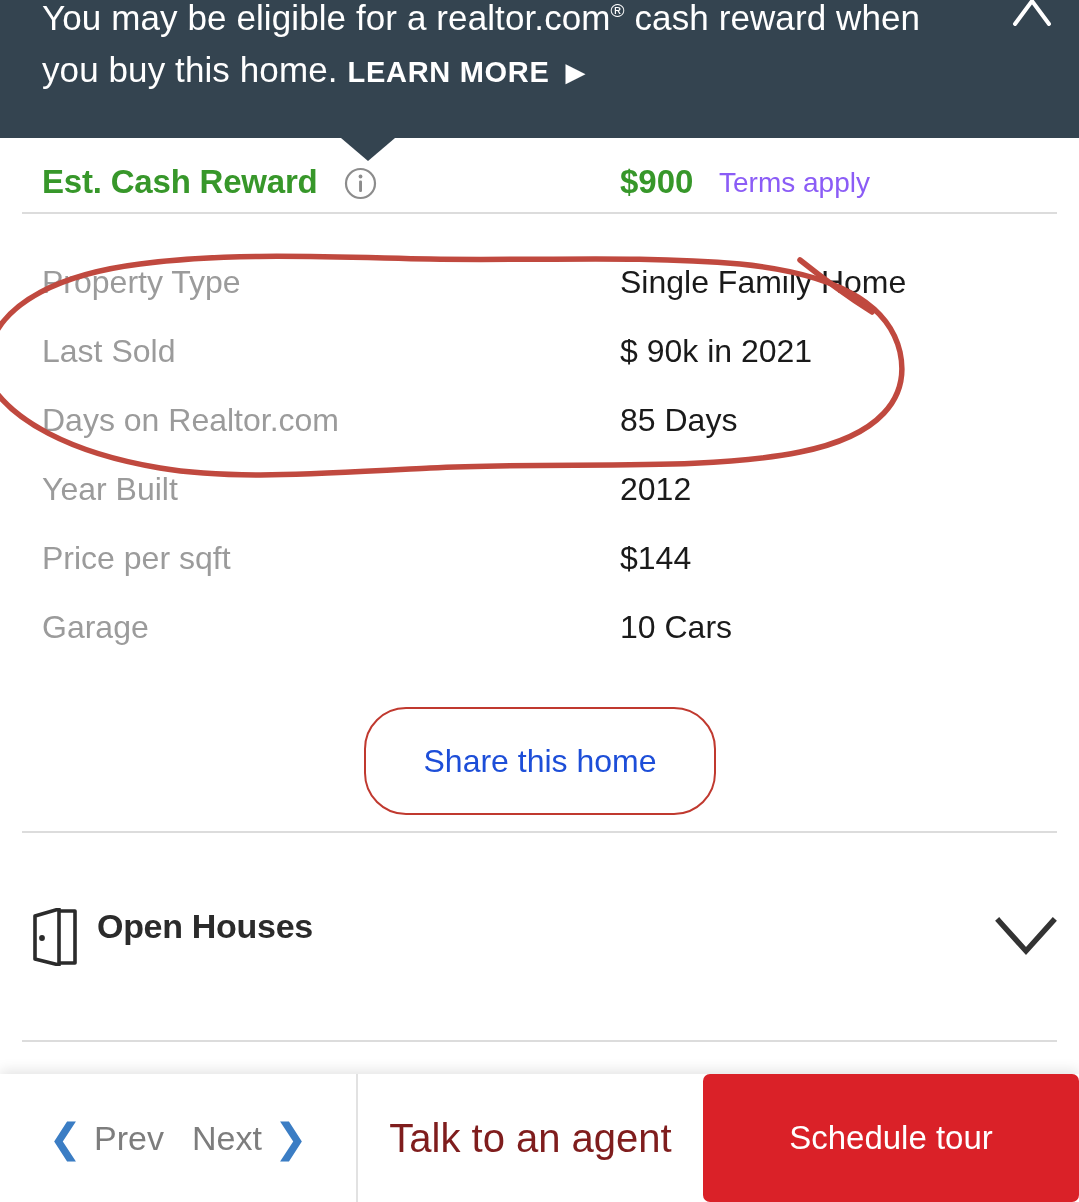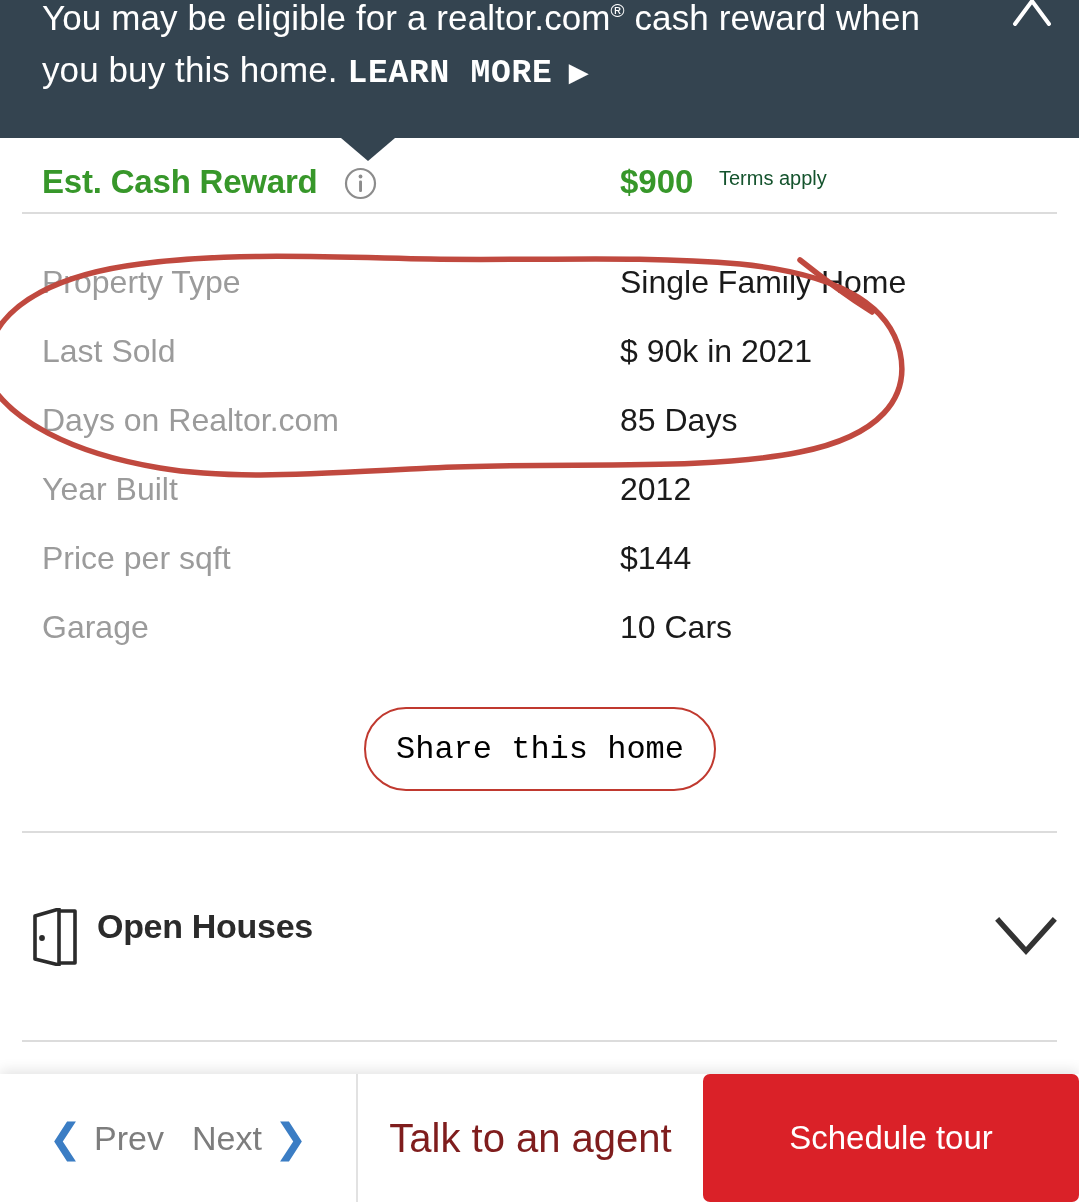--- a/index.html
+++ b/index.html
@@ -38,24 +38,23 @@
     letter-spacing: 0.1px;
     color: #ffffff;
   }
   .promo-reg {
     font-size: 19px;
     vertical-align: super;
     line-height: 0;
   }
   .promo-learn {
     font-weight: 700;
-    font-size: 33px;
+    font-size: 29px;
     letter-spacing: 0.7px;
     margin-left: 10px;
-    font-family: Liberation Mono, monospace;
   }
   .promo-arrow {
     display: inline-block;
     margin-left: 16px;
     font-size: 26px;
     vertical-align: 1px;
   }
   .promo-close {
     position: absolute;
     right: 24px; top: -16px;
@@ -96,22 +95,22 @@
   .reward-amount {
     position: absolute;
     left: 620px; top: 0px;
     font-size: 33px;
     font-weight: 700;
     color: #37972a;
   }
   .reward-terms {
     position: absolute;
     left: 719px; top: 4px;
-    font-size: 20px;
-    color: #14532d;
+    font-size: 28px;
+    color: #8b5cf6;
   }
 
   .rule {
     position: absolute;
     left: 22px;
     width: 1035px;
     height: 2px;
     background: #dcdcdc;
   }
   .rule-reward { top: 212px; }
@@ -148,27 +147,27 @@
     position: absolute;
     left: 0; top: 240px;
     width: 930px; height: 250px;
     pointer-events: none;
   }
 
   
   .share-button {
     position: absolute;
     left: 364px; top: 707px;
-    width: 352px; height: 84px;
+    width: 352px; height: 108px;
     border: 2px solid #c0392f;
     border-radius: 42px;
     background: #ffffff;
-    color: #000000;
+    color: #1d4ed8;
     font-size: 32px;
-    font-family: Liberation Mono, monospace;
+    font-family: Liberation Sans, sans-serif;
     cursor: pointer;
     display: flex;
     align-items: center;
     justify-content: center;
   }
 
   
   .open-houses {
     position: absolute;
     left: 0; top: 895px;

